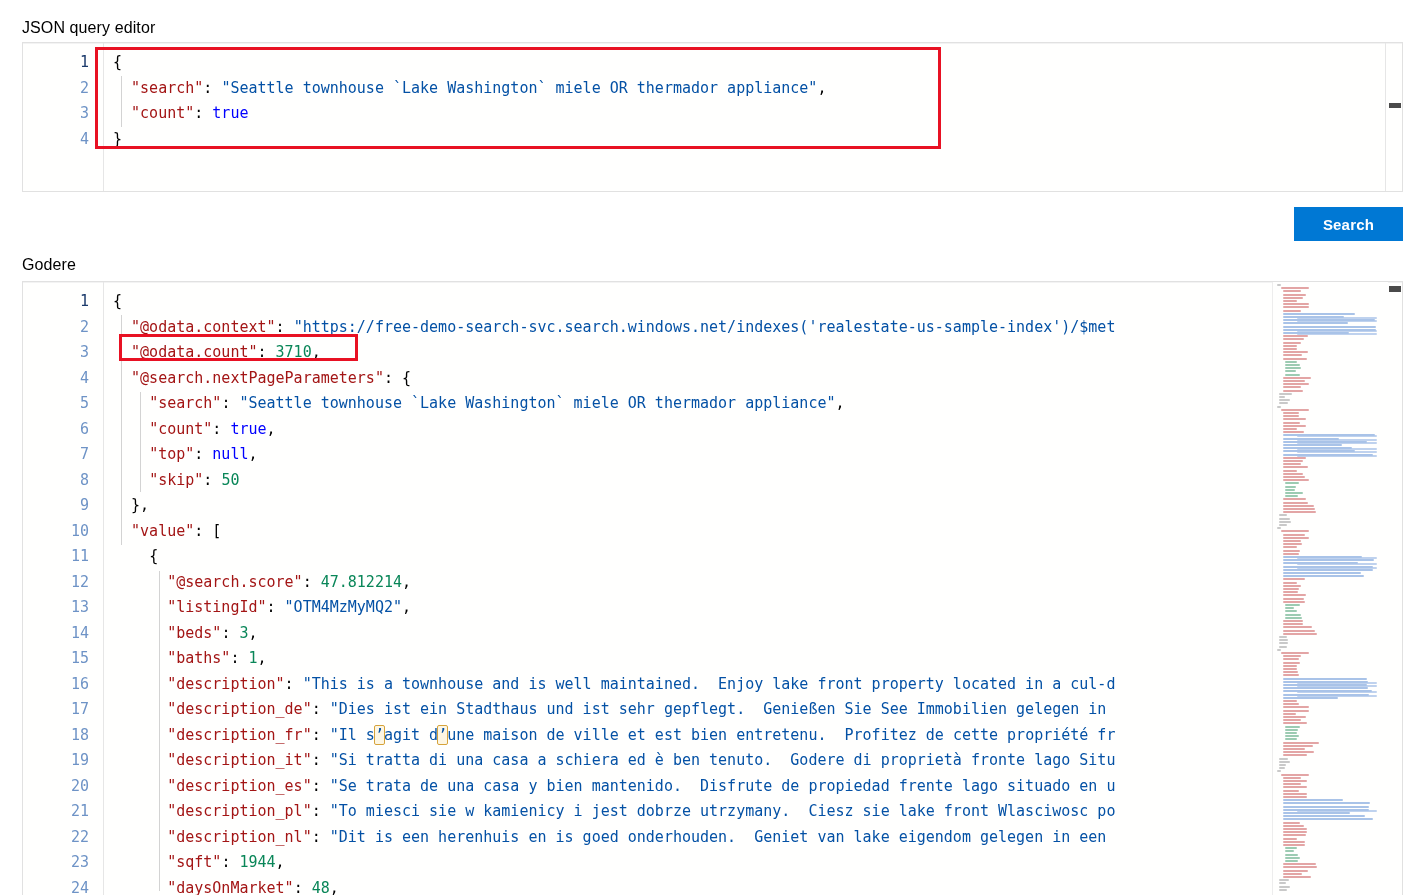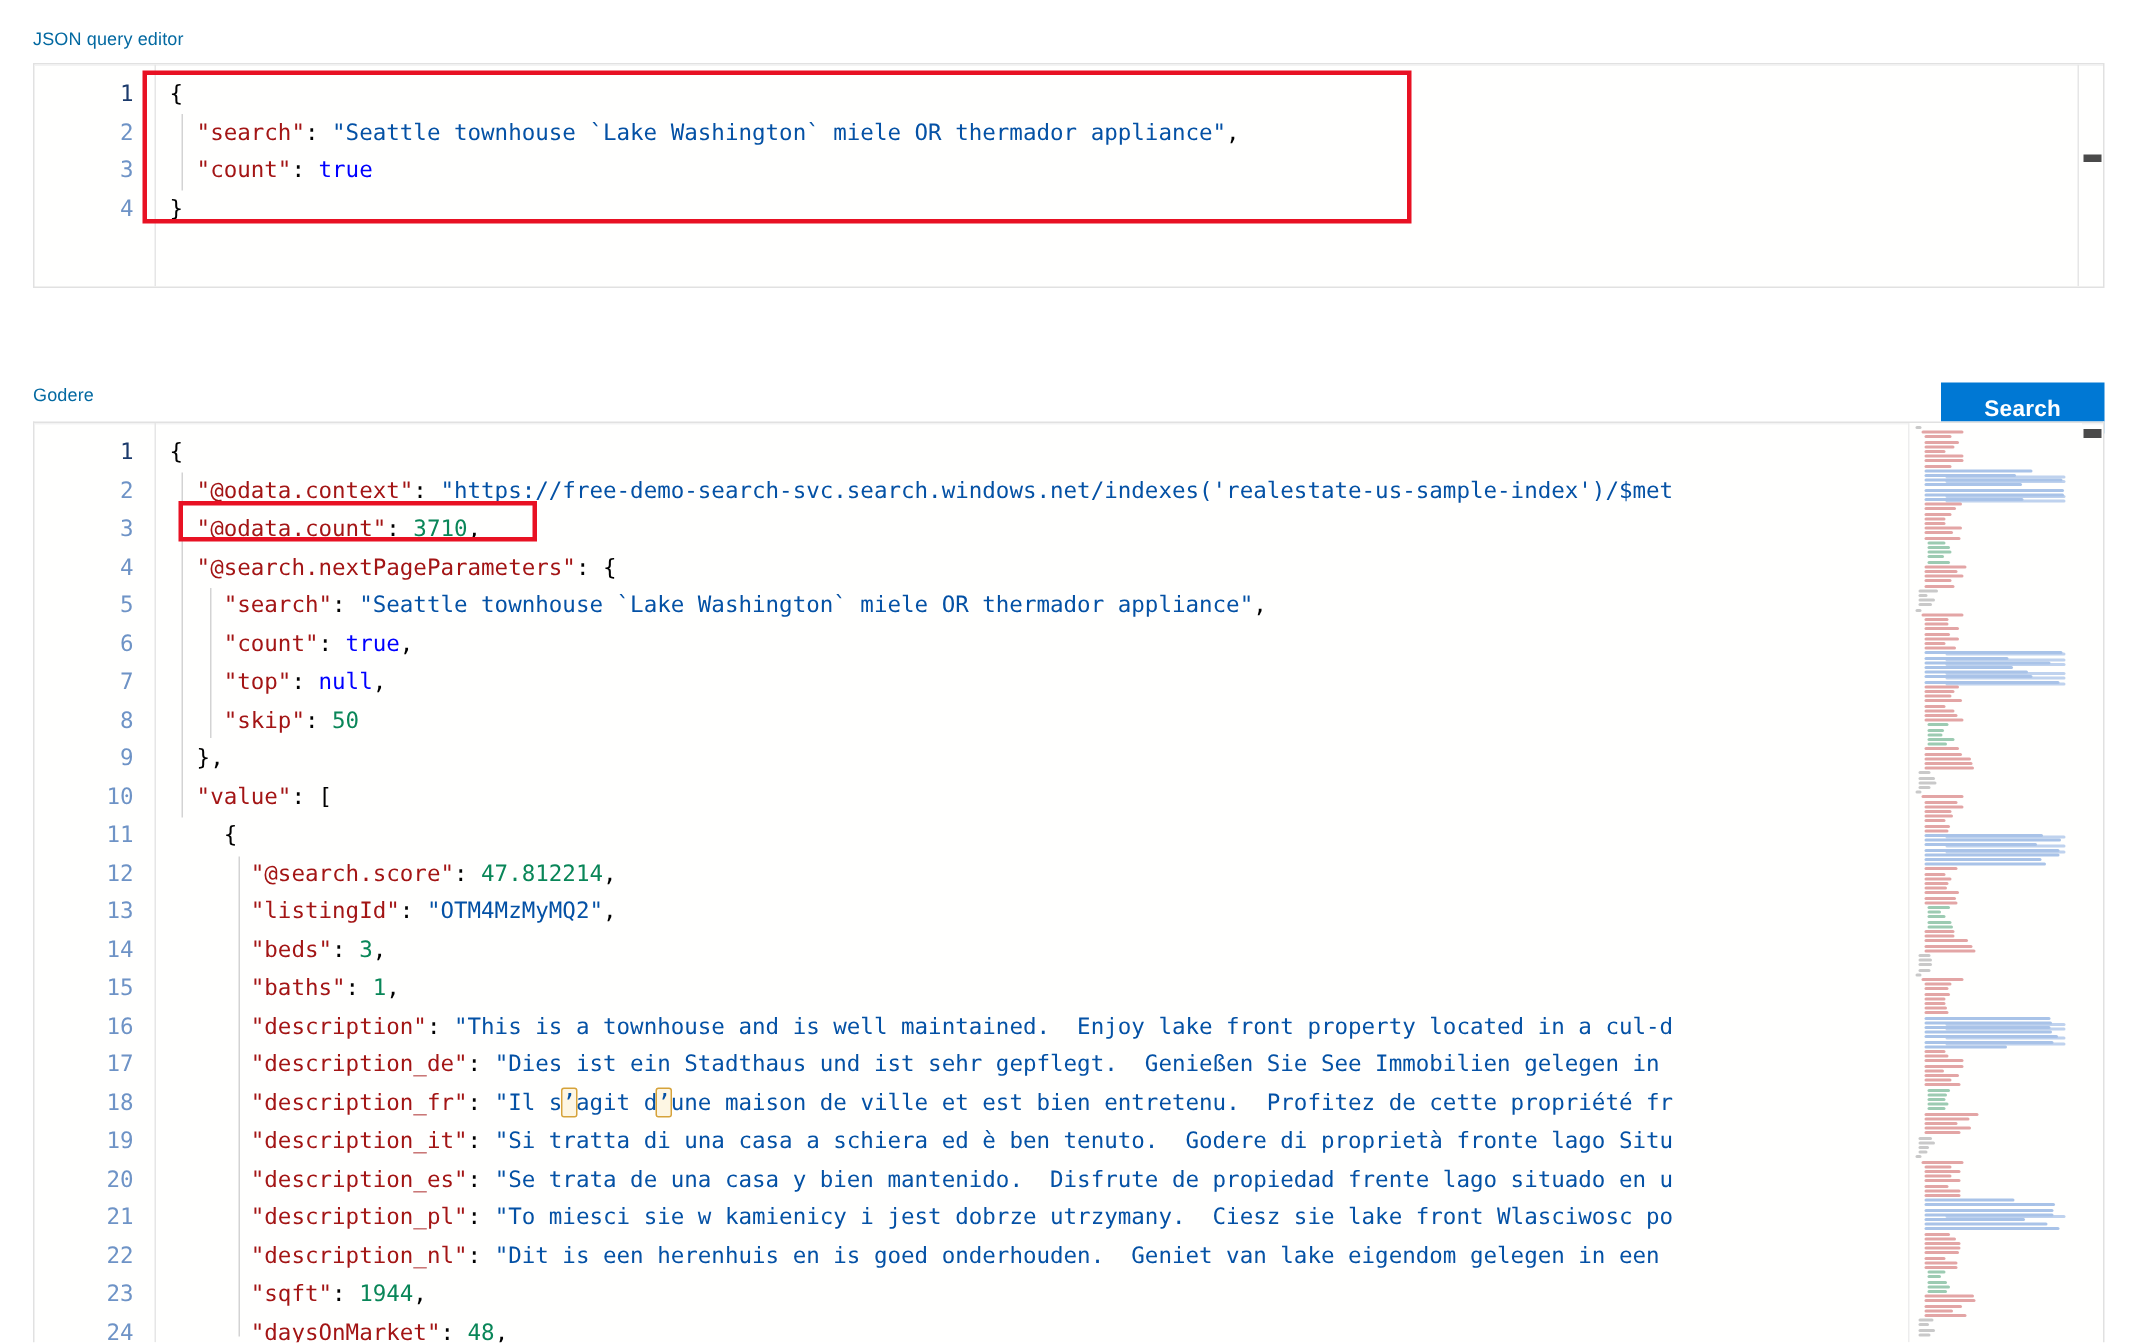--- a/index.html
+++ b/index.html
@@ -17,22 +17,22 @@
   .page {
     position: relative;
     width: 1425px;
     height: 895px;
   }
 
   
   .section-label {
     position: absolute;
     font-family: "Liberation Sans", sans-serif;
-    font-size: 12px;
-    color: #0369a1;
+    font-size: 16px;
+    color: #000000;
     letter-spacing: 0.1px;
   }
   #query-label { left: 22px; top: 19px; }
   #results-label { left: 22px; top: 256px; }
 
   
   .editor-frame {
     position: absolute;
     background: #fffffe;
     border: 1px solid #e1e1e1;
@@ -167,21 +167,20 @@
     height: 34px;
     background: #0078d4;
     color: #ffffff;
     border: none;
     font-family: "Liberation Sans", sans-serif;
     font-size: 15px;
     font-weight: bold;
     cursor: pointer;
     padding: 0;
     letter-spacing: 0.2px;
-    margin-top: 48px;
   }
 
   
   .annot-box {
     position: absolute;
     border: 3px solid #e81123;
     box-sizing: border-box;
     pointer-events: none;
     background: transparent;
   }

